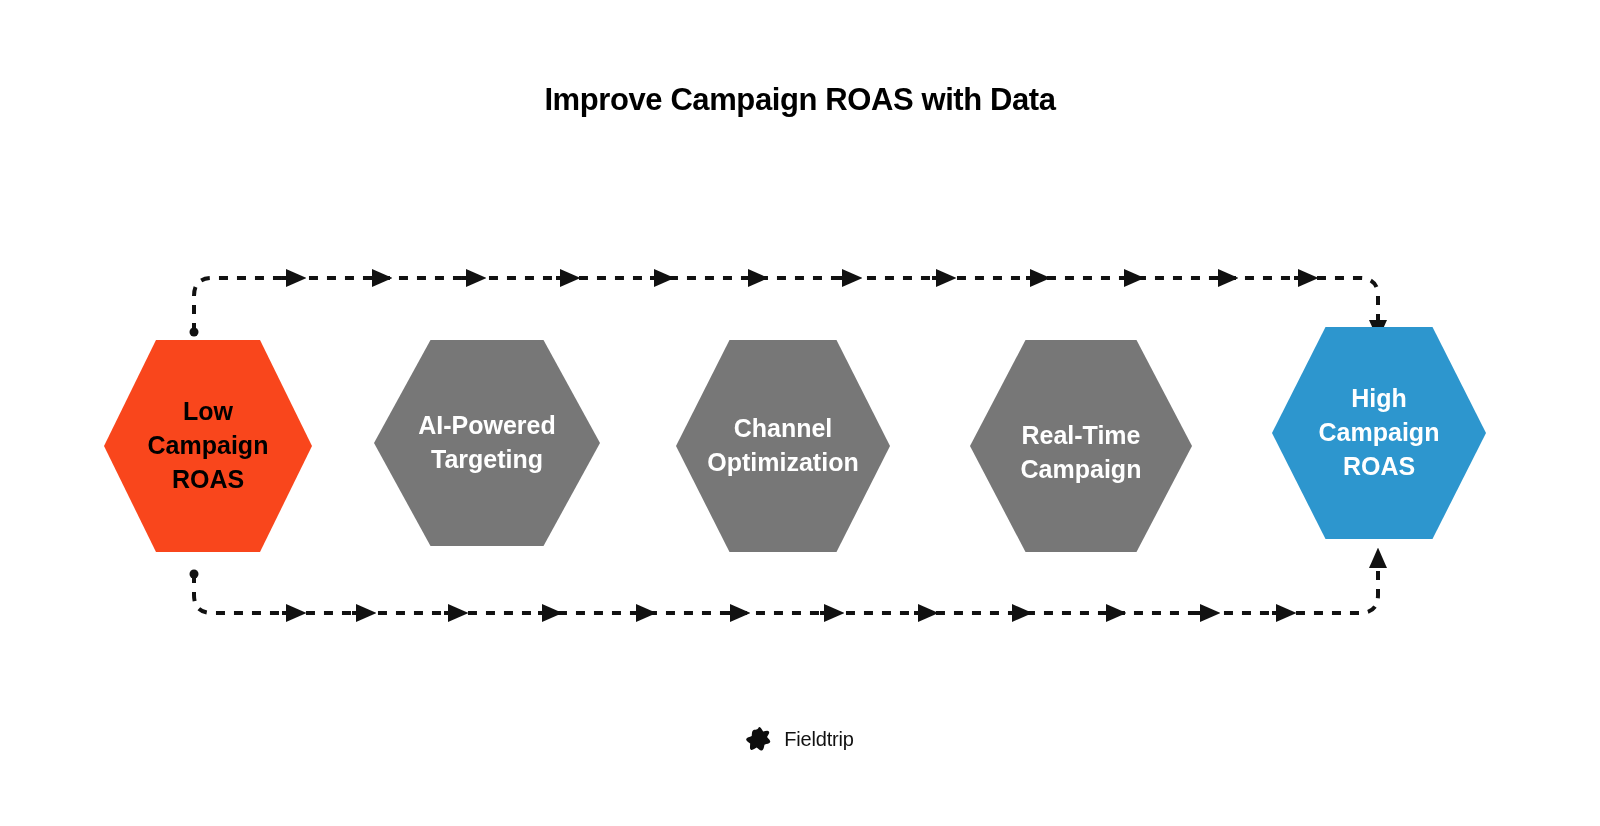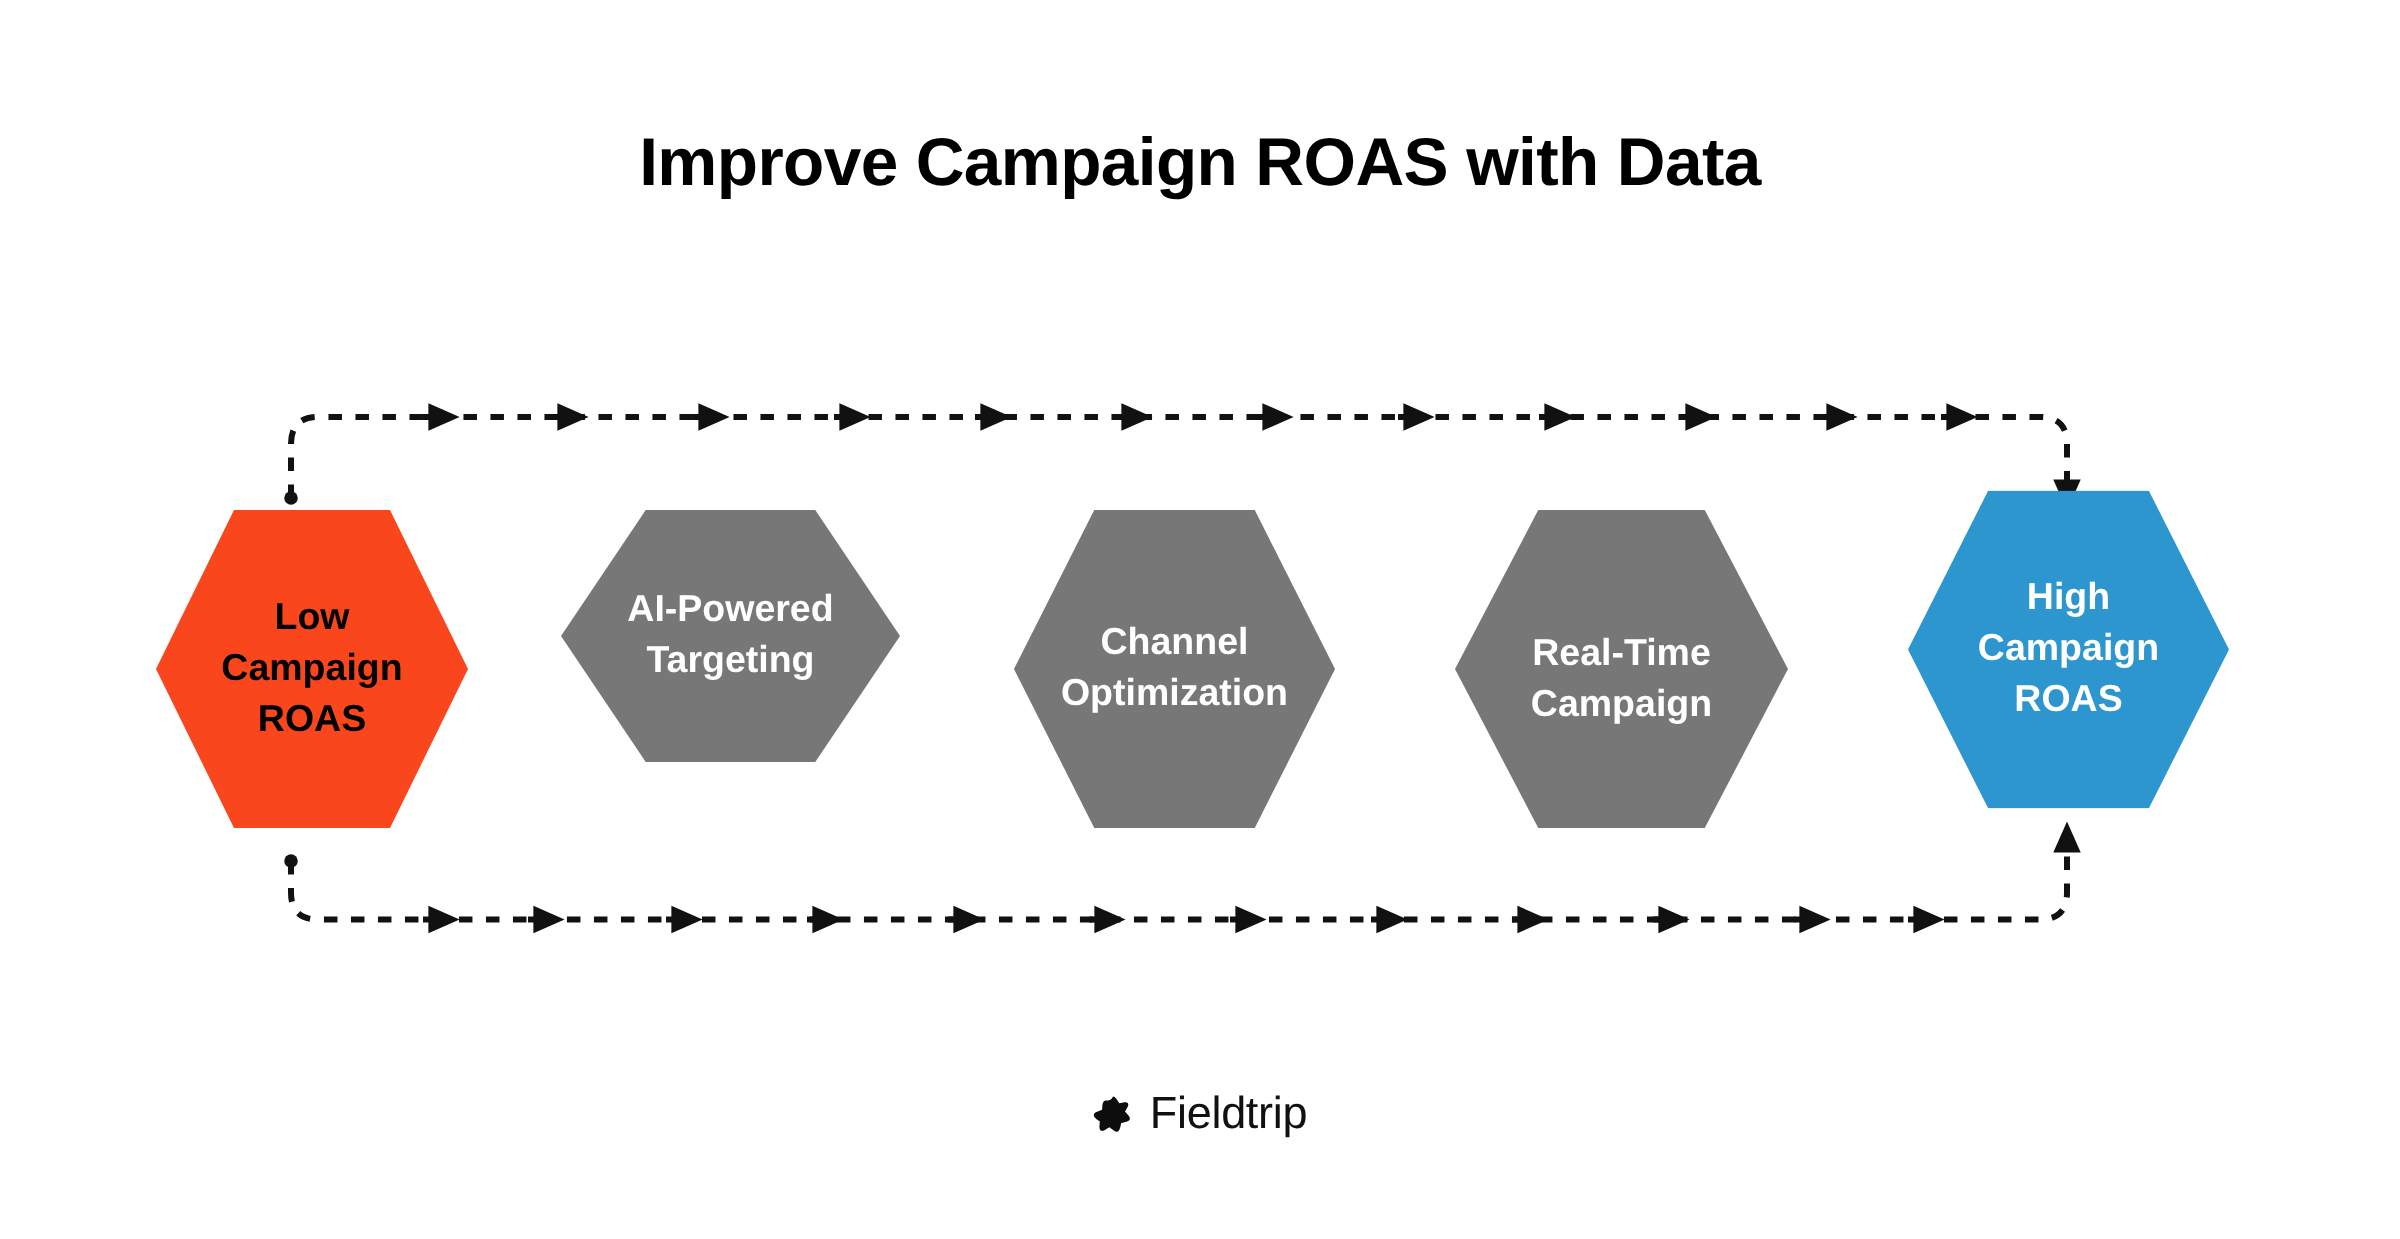--- a/index.html
+++ b/index.html
@@ -21,21 +21,21 @@
     background: #ffffff;
   }
 
   
   .title {
     position: absolute;
     left: 0;
     top: 82px;
     width: 1600px;
     text-align: center;
-    font-size: 45px;
+    font-size: 31px;
     font-weight: bold;
     color: #000000;
     letter-spacing: -0.4px;
     line-height: 1.15;
   }
 
   
   #stage {
     position: absolute;
     left: 0;
@@ -65,21 +65,21 @@
     color: #ffffff;
     font-weight: bold;
     font-size: 25px;
     line-height: 1.35;
     text-align: center;
     width: 74%;
     word-wrap: break-word;
   }
 
   #node-0 { left: 104px;  top: 340px; width: 208px; height: 212px; background: #F9461C; }
-  #node-1 { left: 374px;  top: 340px; width: 226px; height: 168px; background: #777777; }
+  #node-1 { left: 374px;  top: 340px; width: 226px; height: 206px; background: #777777; }
   #node-2 { left: 676px;  top: 340px; width: 214px; height: 212px; background: #777777; }
   #node-3 { left: 970px;  top: 340px; width: 222px; height: 212px; background: #777777; }
   #node-4 { left: 1272px; top: 327px; width: 214px; height: 212px; background: #2D96CE; }
 
   #node-3 .node-label { transform: translateY(7px); }
 
   
   .footer {
     position: absolute;
     left: 0;
@@ -89,21 +89,21 @@
     align-items: center;
     justify-content: center;
     gap: 12px;
   }
   .brand-mark {
     display: block;
     width: 26px;
     height: 26px;
   }
   .brand-name {
-    font-size: 30px;
+    font-size: 20px;
     color: #111111;
     letter-spacing: -0.2px;
     font-weight: normal;
   }
 </style>
 </head>
 <body>
 
 <div id="canvas">
 

